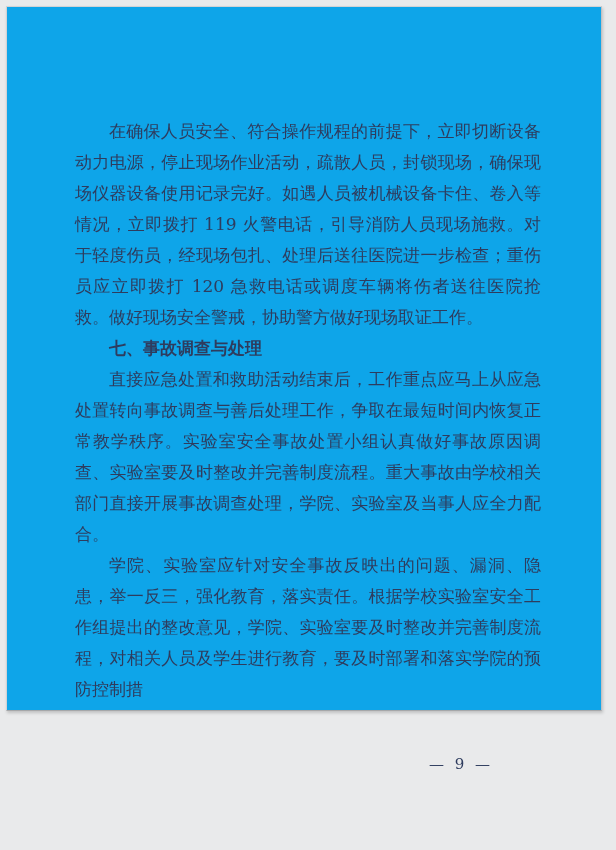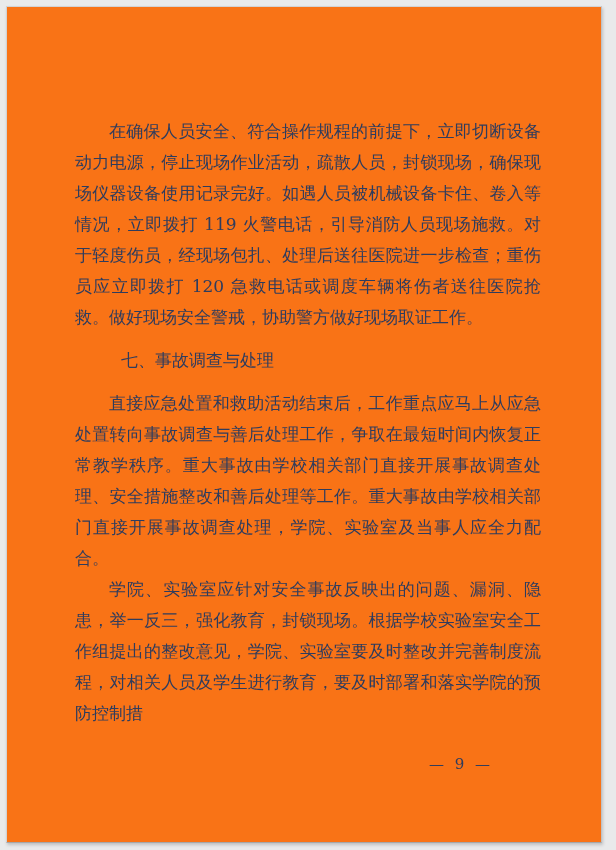--- a/index.html
+++ b/index.html
@@ -10,23 +10,23 @@
     width: 616px;
     height: 850px;
     background: #e9eaeb;
     font-family: "DejaVu Serif", serif;
     overflow: hidden;
   }
   .page {
     position: relative;
     box-sizing: border-box;
     width: 596px;
-    height: 837px;
+    height: 705px;
     margin: 6px 0 0 6px;
-    background: #f97316;
+    background: #0ea5e9;
     border: 1px solid #d2d3d5;
     border-right-color: #c0c1c3;
     border-bottom-color: #a6a7a9;
     box-shadow: 1px 2px 3px rgba(0,0,0,0.18);
   }
   .content {
     position: absolute;
     top: 109px;
     left: 68px;
     width: 466px;
@@ -34,41 +34,41 @@
     font-size: 17px;
     line-height: 31px;
     text-align: justify;
     word-break: break-all;
   }
   .content p {
     margin: 0;
     text-indent: 2em;
   }
   .content .heading {
-    margin: 12px;
+    margin: 0;
     font-size: 17px;
     line-height: 31px;
     text-indent: 2em;
-    font-weight: normal;
+    font-weight: bold;
     font-family: "DejaVu Sans", sans-serif;
   }
   .page-number {
     position: absolute;
     top: 748px;
     right: 108px;
     font-size: 15px;
     letter-spacing: 3px;
     color: #2e3c5e;
     white-space: nowrap;
   }
 </style>
 </head>
 <body>
 
 <div class="page">
   <div class="content">
     <p>在确保人员安全、符合操作规程的前提下，立即切断设备动力电源，停止现场作业活动，疏散人员，封锁现场，确保现场仪器设备使用记录完好。如遇人员被机械设备卡住、卷入等情况，立即拨打 119 火警电话，引导消防人员现场施救。对于轻度伤员，经现场包扎、处理后送往医院进一步检查；重伤员应立即拨打 120 急救电话或调度车辆将伤者送往医院抢救。做好现场安全警戒，协助警方做好现场取证工作。</p>
     <h2 class="heading">七、事故调查与处理</h2>
-    <p>直接应急处置和救助活动结束后，工作重点应马上从应急处置转向事故调查与善后处理工作，争取在最短时间内恢复正常教学秩序。重大事故由学校相关部门直接开展事故调查处理、安全措施整改和善后处理等工作。重大事故由学校相关部门直接开展事故调查处理，学院、实验室及当事人应全力配合。</p>
-    <p>学院、实验室应针对安全事故反映出的问题、漏洞、隐患，举一反三，强化教育，封锁现场。根据学校实验室安全工作组提出的整改意见，学院、实验室要及时整改并完善制度流程，对相关人员及学生进行教育，要及时部署和落实学院的预防控制措</p>
+    <p>直接应急处置和救助活动结束后，工作重点应马上从应急处置转向事故调查与善后处理工作，争取在最短时间内恢复正常教学秩序。实验室安全事故处置小组认真做好事故原因调查、实验室要及时整改并完善制度流程。重大事故由学校相关部门直接开展事故调查处理，学院、实验室及当事人应全力配合。</p>
+    <p>学院、实验室应针对安全事故反映出的问题、漏洞、隐患，举一反三，强化教育，落实责任。根据学校实验室安全工作组提出的整改意见，学院、实验室要及时整改并完善制度流程，对相关人员及学生进行教育，要及时部署和落实学院的预防控制措</p>
   </div>
   <div class="page-number">— 9 —</div>
 </div>
 
 </body></html>

